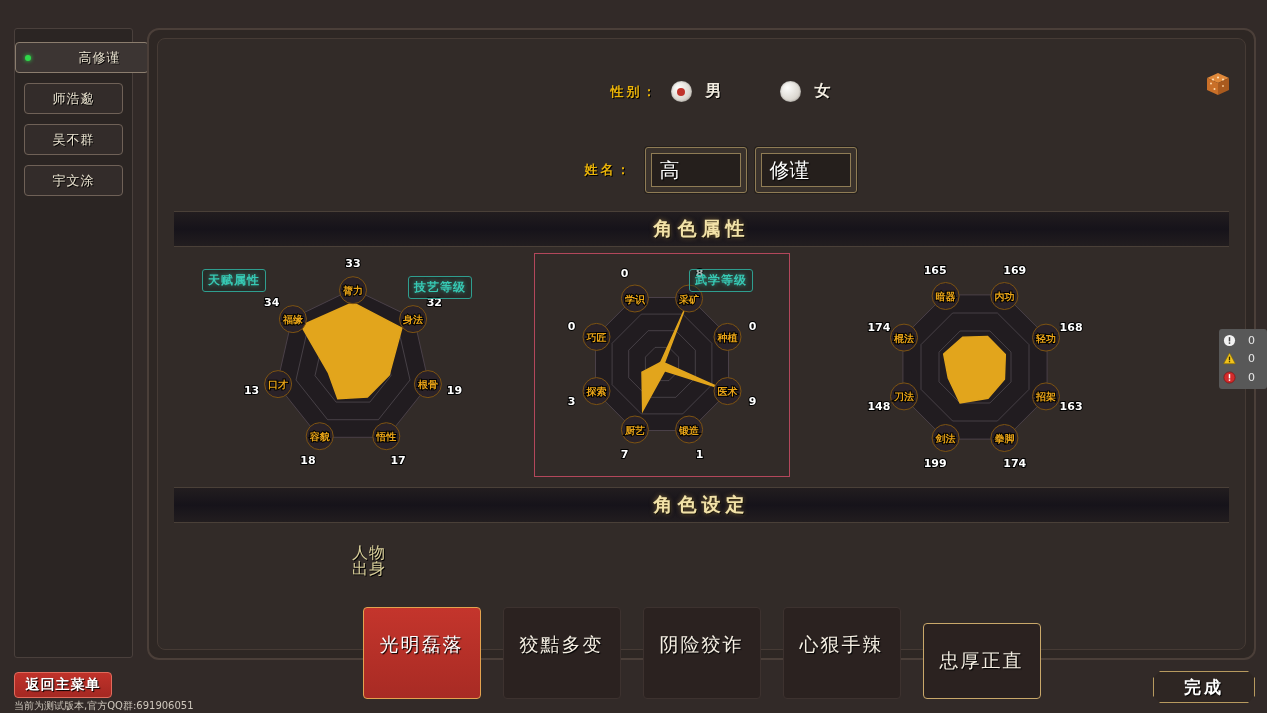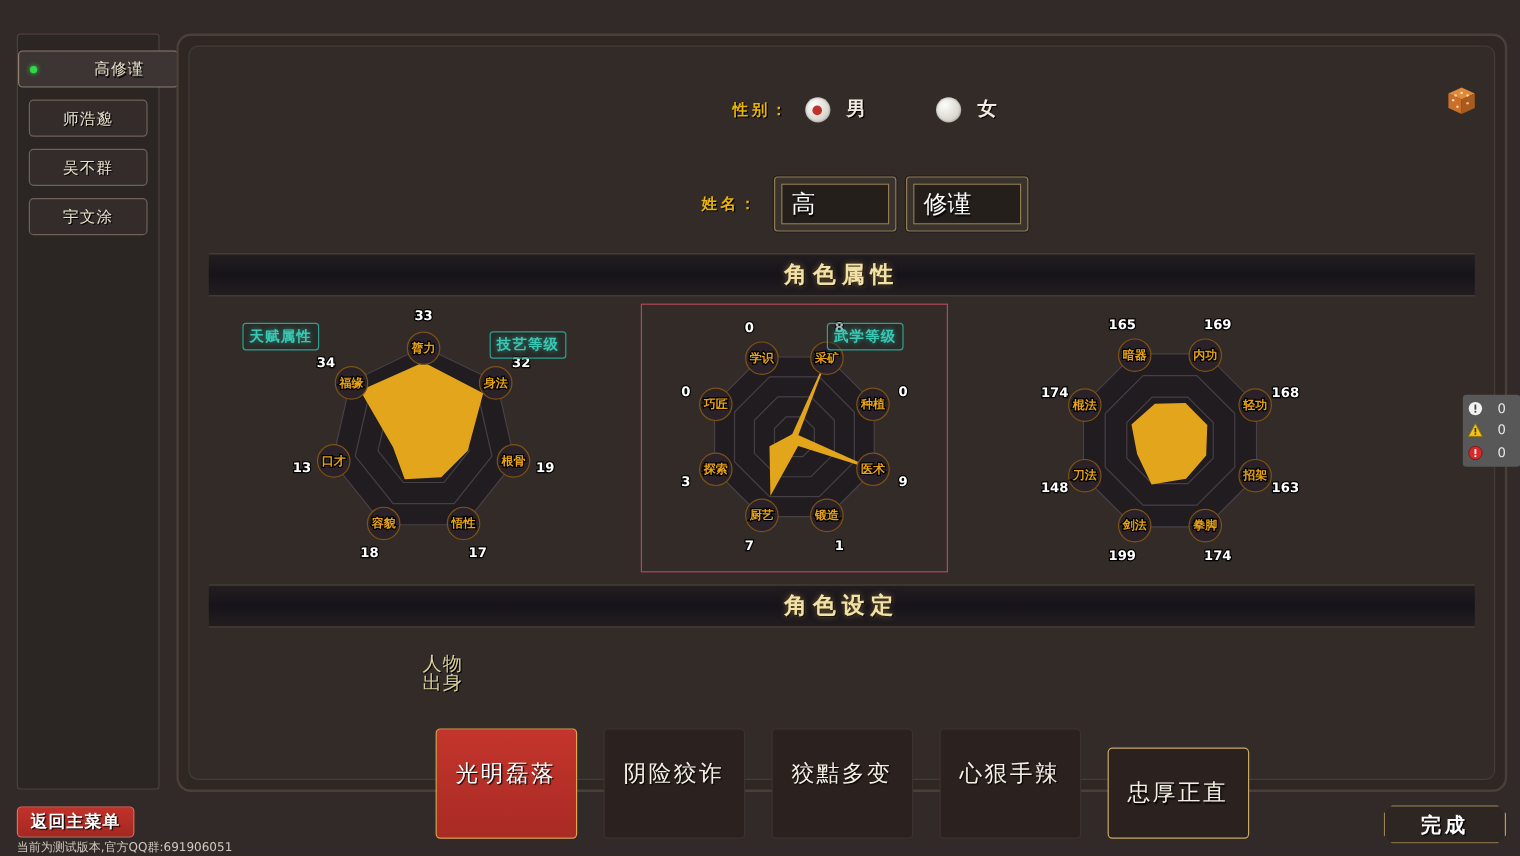--- a/index.html
+++ b/index.html
@@ -404,22 +404,22 @@
 
     <div id="story-row">
       <div id="story-label">
         <div>人物</div>
         <div>出身</div>
       </div>
     </div>
 
     <div id="traits">
         <div class="trait-btn selected">光明磊落</div>
+        <div class="trait-btn">狡黠多变</div>
         <div class="trait-btn">阴险狡诈</div>
-        <div class="trait-btn">狡黠多变</div>
         <div class="trait-btn">心狠手辣</div>
         <div class="trait-btn hover">忠厚正直</div>
       </div>
 
   </div>
 </div>
 
 <div id="back-btn">返回主菜单</div>
 <div id="version-text">当前为测试版本,官方QQ群:691906051</div>
 <div id="finish-btn">完成</div>

